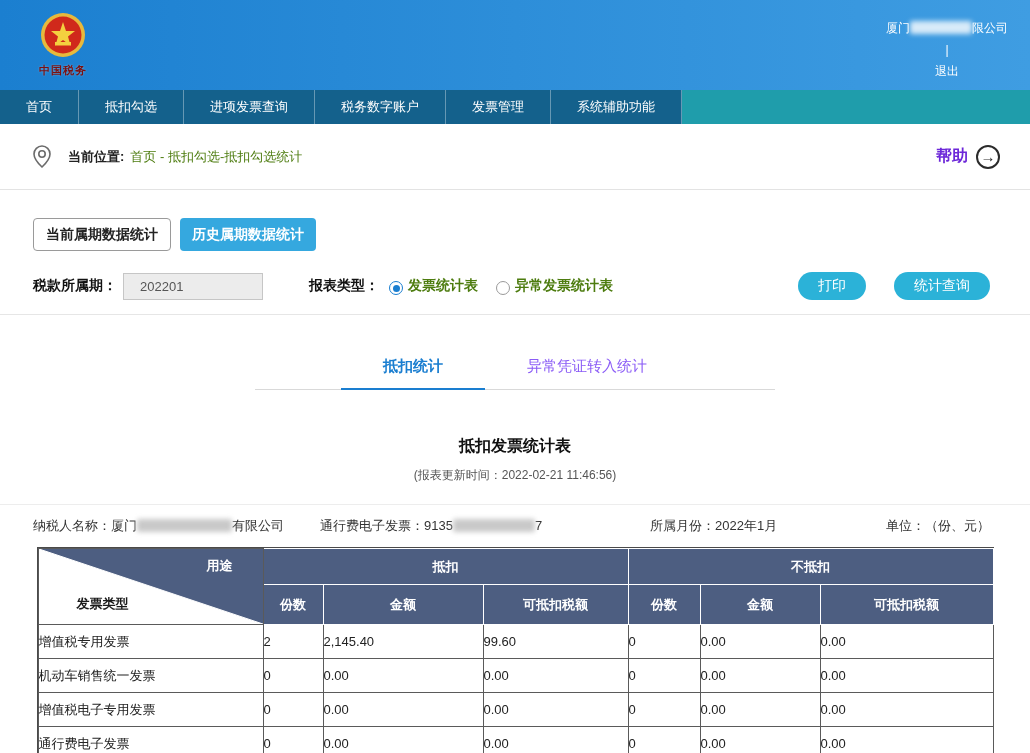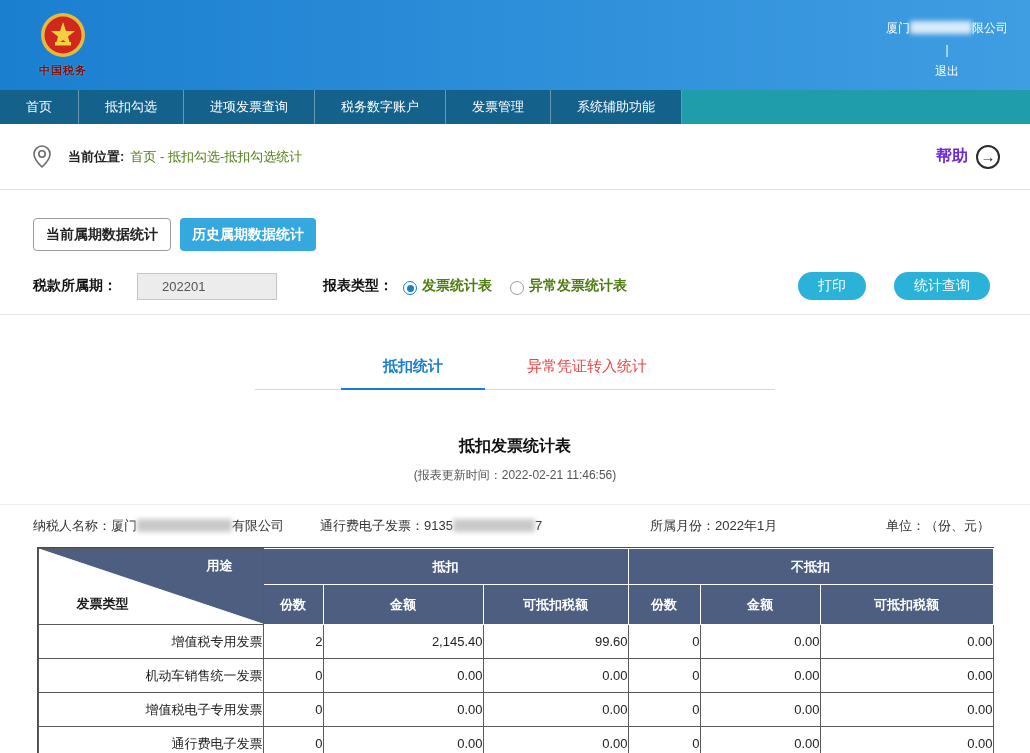--- a/index.html
+++ b/index.html
@@ -39,57 +39,57 @@
     display:flex; align-items:center; justify-content:center; font-size:15px; font-weight:bold; color:#2b2b2b; }
 
   
   .filter-section { padding:28px 40px 14px 33px; border-bottom:1px solid #e6e6e6; }
   .period-tabs { display:flex; gap:9px; }
   .btn-period { height:33px; padding:0 12px; font-size:14px; font-weight:bold; border-radius:4px; cursor:pointer; }
   .btn-period.current { background:#fff; border:1px solid #9a9a9a; color:#222; }
   .btn-period.history { background:#35a8df; border:none; color:#fff; }
   .filter-row { margin-top:21px; display:flex; align-items:center; }
   .fld-label { font-size:14px; font-weight:bold; color:#111; }
-  .period-input { width:140px; height:27px; margin-left:20px; background:#ececec;
-    border:1px solid #c6c6c6; font-size:13px; color:#555; padding-left:24px; }
+  .period-input { width:140px; height:27px; margin-left:6px; background:#ececec;
+    border:1px solid #c6c6c6; font-size:13px; color:#555; padding-left:16px; }
   .report-type { margin-left:46px; display:flex; align-items:center; gap:10px; }
   .radio-item { display:flex; align-items:flex-end; gap:5px; font-size:14px; font-weight:bold;
     color:#4d7c0f; cursor:pointer; margin-right:8px; }
   .radio { width:14px; height:14px; border-radius:50%; border:1px solid #9a9a9a; background:#fff;
     display:inline-block; position:relative; }
   .radio.checked { border-color:#1a7ed0; }
   .radio.checked::after { content:''; position:absolute; inset:2.5px; border-radius:50%; background:#1a7ed0; }
   .action-btns { margin-left:auto; display:flex; gap:28px; }
   .btn-pill { height:28px; border:none; border-radius:15px; background:#2bb2d8; color:#fff;
     font-size:14px; cursor:pointer; padding:0 20px; }
 
   
   .stats-tabs { width:520px; margin:42px auto 0; display:flex; justify-content:center;
     border-bottom:1px solid #d9d9d9; }
-  .stats-tab { padding:0 42px 12px; font-size:15px; color:#ef4444; cursor:pointer; white-space:nowrap; }
+  .stats-tab { padding:0 42px 12px; font-size:15px; color:#8b5cf6; cursor:pointer; white-space:nowrap; }
   .stats-tab.active { color:#1a7ed0; font-weight:bold; border-bottom:2px solid #1a7ed0; margin-bottom:-1px; }
 
   
   .report-title { text-align:center; font-size:16px; font-weight:bold; color:#111; margin-top:46px; }
   .report-updated { text-align:center; font-size:12px; color:#555; margin-top:10px; }
   .info-row { margin-top:20px; border-top:1px solid #ededed; padding:12px 40px 0 33px;
     display:flex; font-size:13px; color:#333; }
   .info-name { width:287px; } .info-id { width:330px; } .info-month { flex:1; }
   .info-unit { text-align:right; }
 
   .table-wrap { width:957px; margin:12px auto 0; border:1px solid #4a4a4a; }
   table.rpt { width:100%; border-collapse:collapse; table-layout:fixed; }
   table.rpt th { background:#4d5e81; color:#fff; font-size:13px; font-weight:bold; border:1px solid #fff; }
   tr.grp-row th { height:36px; }
   tr.sub-row th { height:40px; }
   .corner-cell { position:relative; background:#fff; border:1px solid #fff; padding:0; }
   .corner-cell svg { position:absolute; inset:0; width:100%; height:100%; }
   .corner-top { position:absolute; top:8px; right:30px; color:#fff; font-size:13px; font-weight:bold; }
   .corner-bottom { position:absolute; bottom:11px; left:38px; color:#1a1a1a; font-size:13px; font-weight:bold; }
-  table.rpt td { border:1px solid #5a5a5a; font-size:13px; color:#222; text-align:right; height:34px; }
+  table.rpt td { border:1px solid #5a5a5a; font-size:13px; color:#222; text-align:left; height:34px; }
 </style>
 </head>
 <body>
 
 <header class="app-header">
   <div class="logo-wrap">
     <svg width="46" height="46" viewBox="0 0 46 46">
       <circle cx="23" cy="23" r="22" fill="#e7b93c"></circle>
       <circle cx="23" cy="23" r="18.5" fill="#d0291b"></circle>
       <polygon fill="#f4d03f" points="23,10 26,19 35,19 28,24.5 30.5,33.5 23,28 15.5,33.5 18,24.5 11,19 20,19"></polygon>

